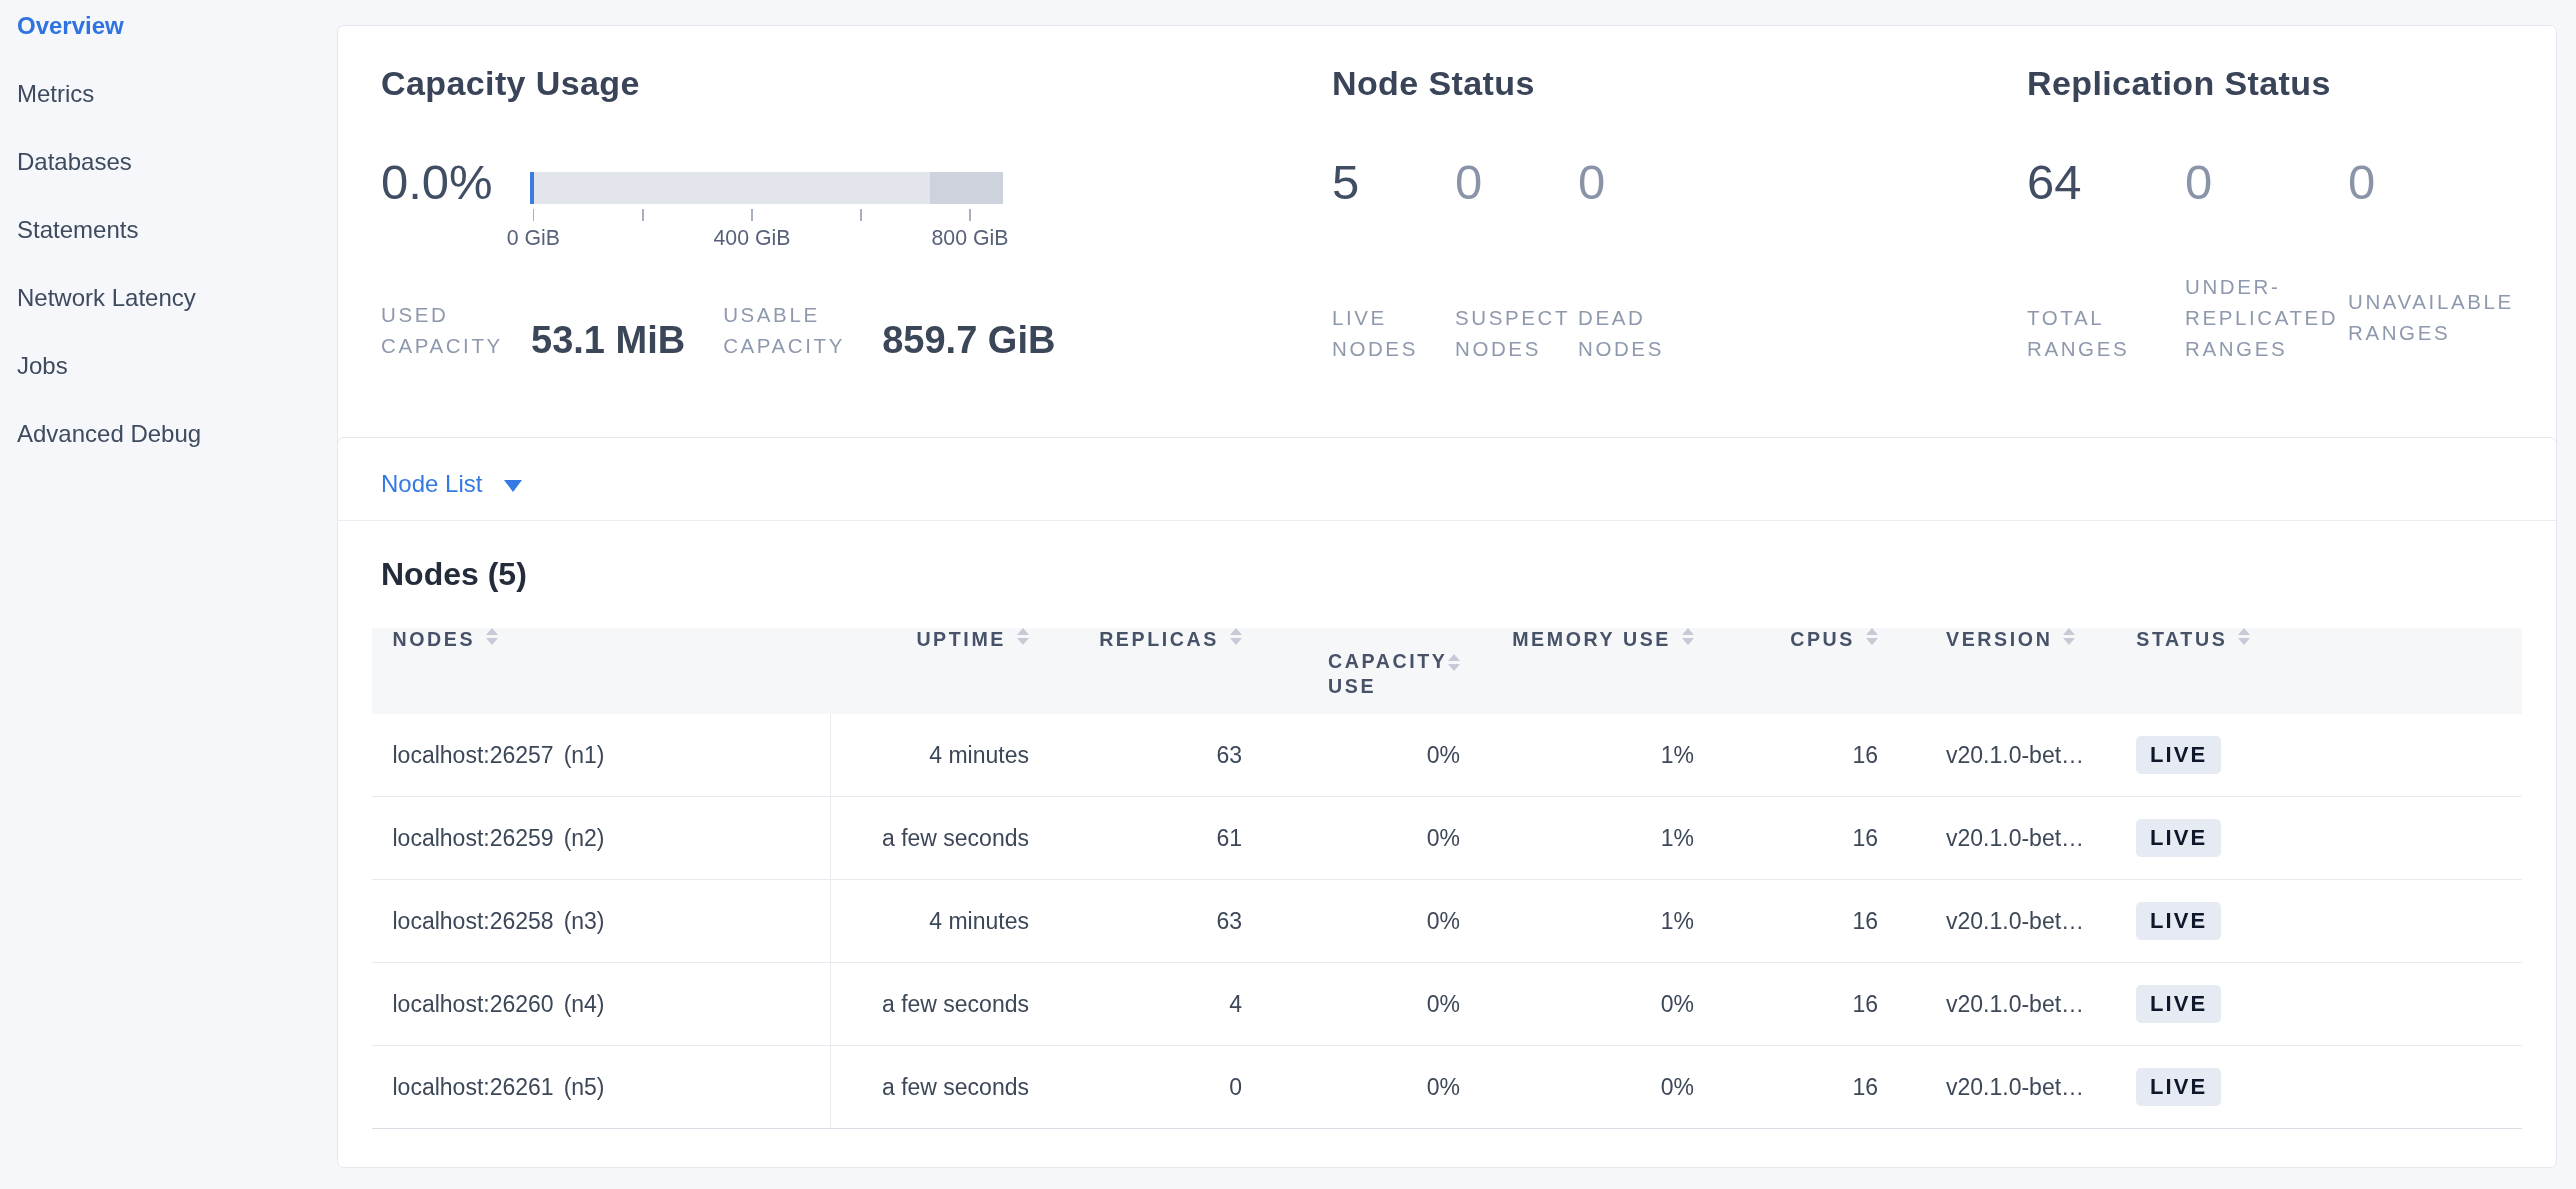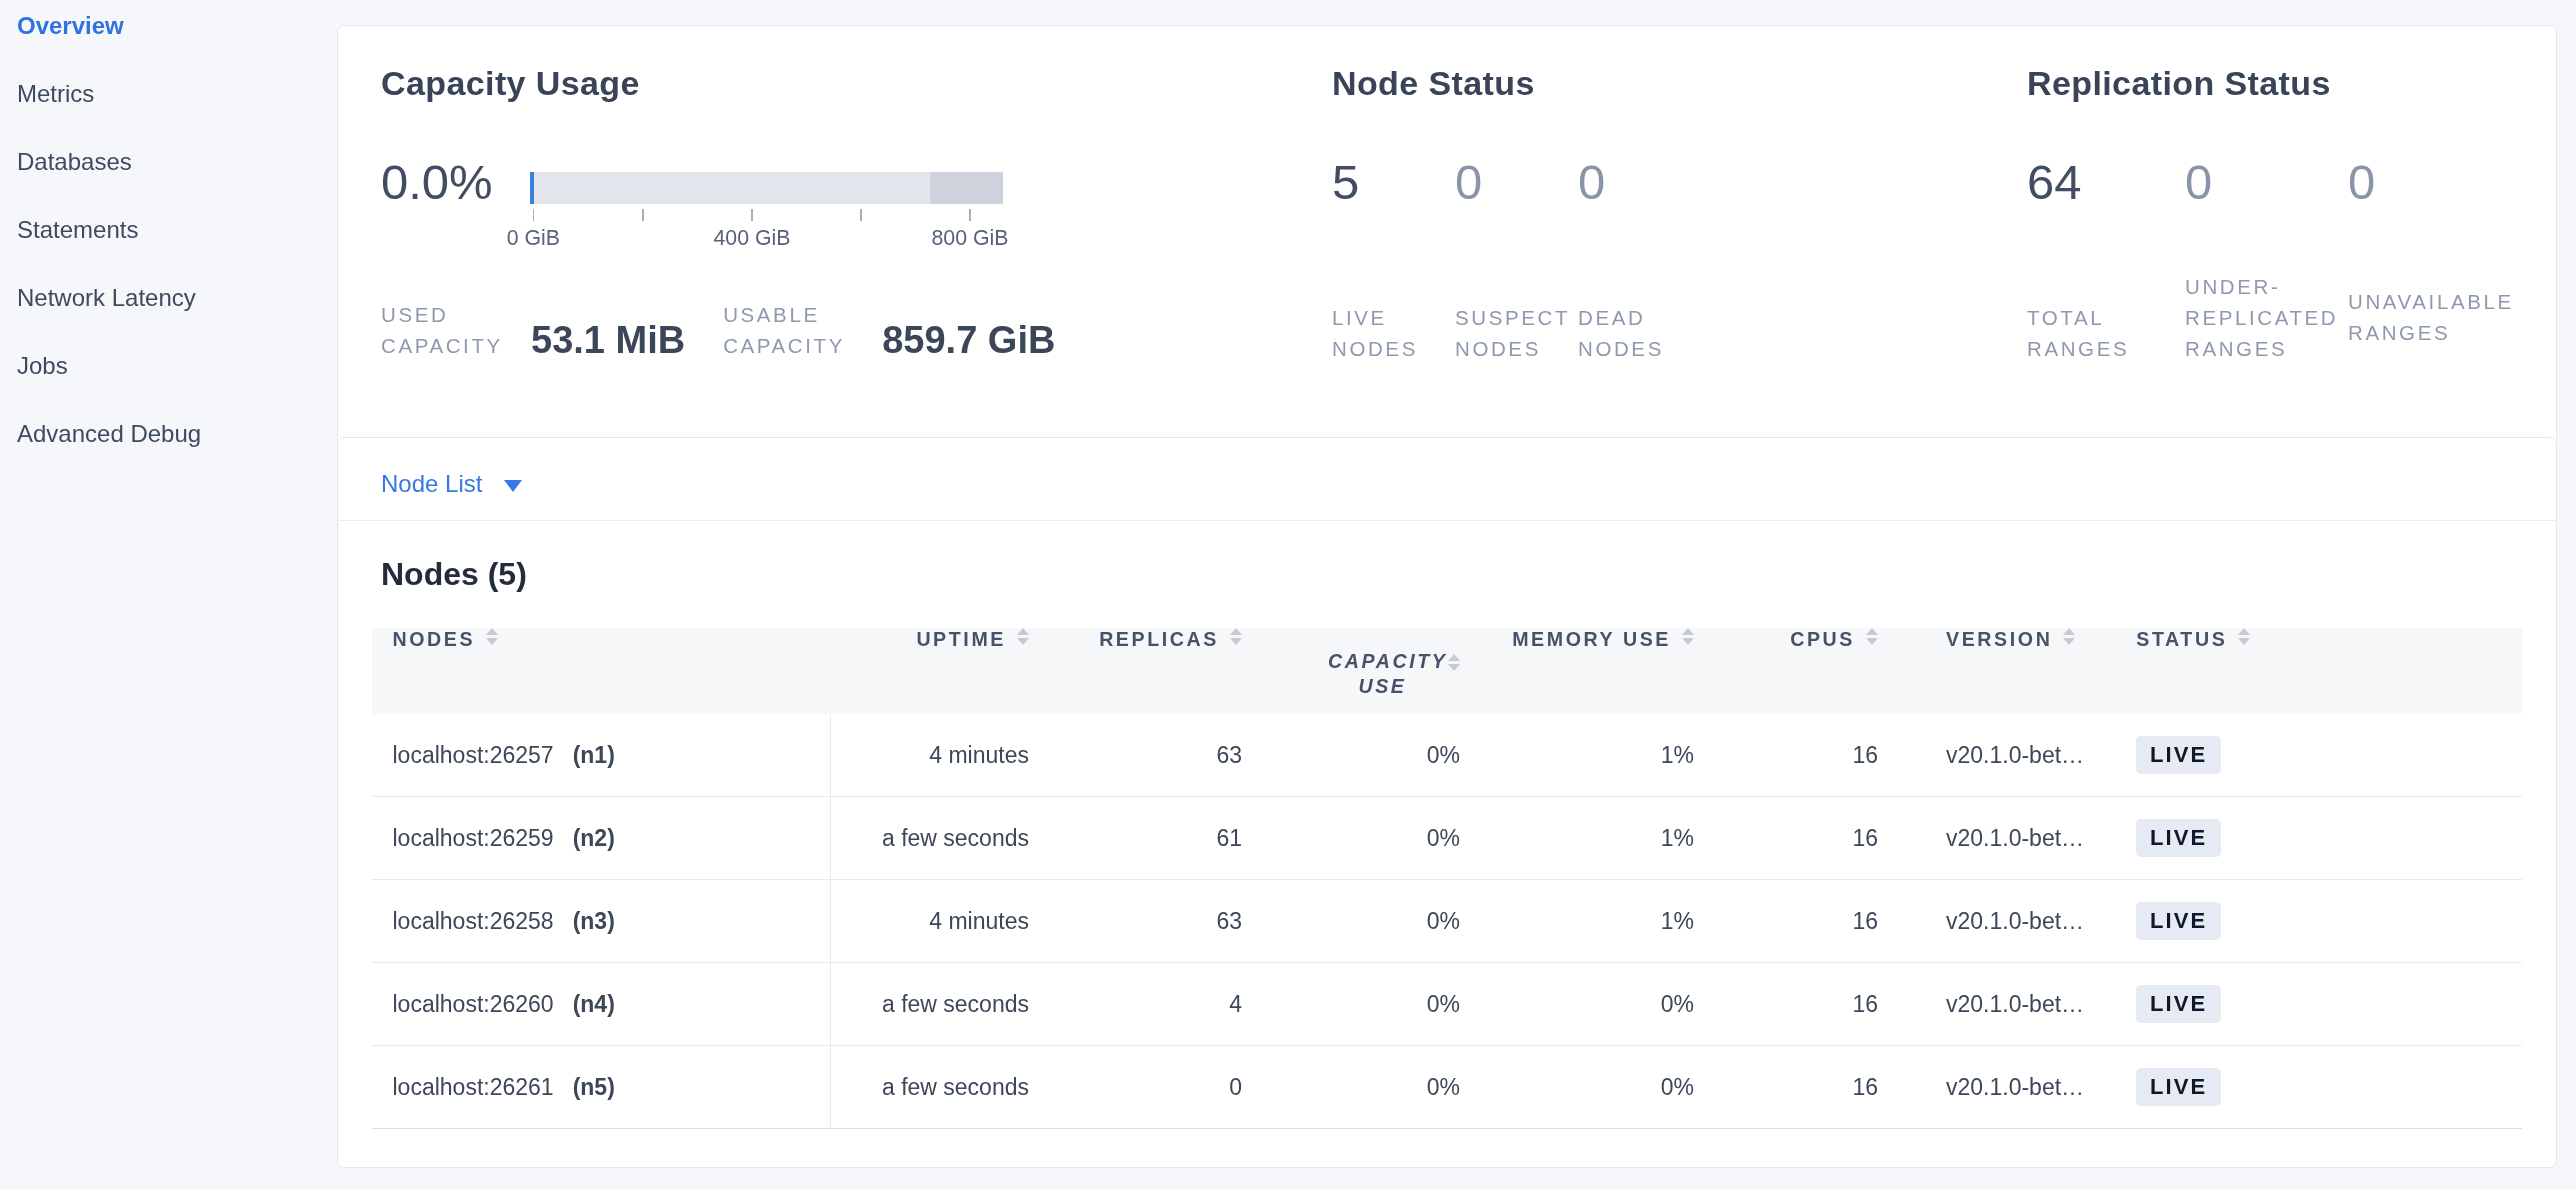--- a/index.html
+++ b/index.html
@@ -39,32 +39,32 @@
   .caret-down { width:0; height:0; border-left:9.4px solid transparent; border-right:9.4px solid transparent; border-top:12px solid #3579e3; margin-left:22px; margin-top:3.4px; }
   .card-divider { position:absolute; left:0; top:82px; width:100%; border-bottom:1.7px solid #e9ecf2; }
   .nodes-heading { position:absolute; left:43px; top:118px; font-size:32px; font-weight:600; color:#242b3b; }
   
   .ntable { position:absolute; left:34px; top:190px; width:2150px; }
   .trow { display:grid; grid-template-columns:459px 215px 213px 218px 234px 184px 220px 406px; }
   .thead { background:#f6f7f9; height:86px; }
   .th { display:flex; font-size:19.6px; font-weight:700; letter-spacing:2.6px; color:#475268; cursor:pointer; }
   .th.r { justify-content:flex-end; }
   .th.wrap { align-items:flex-start; padding-top:20.5px; }
-  .th.wrap .hlabel { width:109px; text-align:center; line-height:25.6px;font-style:italic; }
+  .th.wrap .hlabel { width:109px; text-align:left; line-height:25.6px; }
   .pl24 { padding-left:20.5px; } .pl60 { padding-left:51px; } .pl25 { padding-left:21.3px; }
   .pr20 { padding-right:17px; }
   .sorticon { display:inline-flex; flex-direction:column; margin-left:11px; }
   .sorticon .up { width:0; height:0; border-left:6px solid transparent; border-right:6px solid transparent; border-bottom:7.7px solid #c5cad6; margin-bottom:3.4px; }
   .sorticon .dn { width:0; height:0; border-left:6px solid transparent; border-right:6px solid transparent; border-top:7.7px solid #c5cad6; }
   .tbody .trow { height:83px; border-bottom:1.7px solid #e7eaf0; }
   .tbody .trow:last-child { border-bottom:1.7px solid #d9dde6; }
   .td { display:flex; align-items:center; font-size:23px; color:#3c4758; }
   .td.r { justify-content:flex-end; }
   .td.nodecell { border-right:1.7px solid #e7eaf0; }
-  .nodeid { font-weight:700; margin-left:19px; }
+  .nodeid { font-weight:400; margin-left:10px; }
   .badge { display:inline-block; background:#e6eaf2; color:#0f172a; font-size:22px; font-weight:700; letter-spacing:2.1px; padding:7.7px 13.6px; border-radius:5.1px; line-height:1; }
 </style>
 </head>
 <body>
 
 <nav class="sidebar">
   <div class="nav-item active">Overview</div>
   <div class="nav-item">Metrics</div>
   <div class="nav-item">Databases</div>
   <div class="nav-item">Statements</div>

